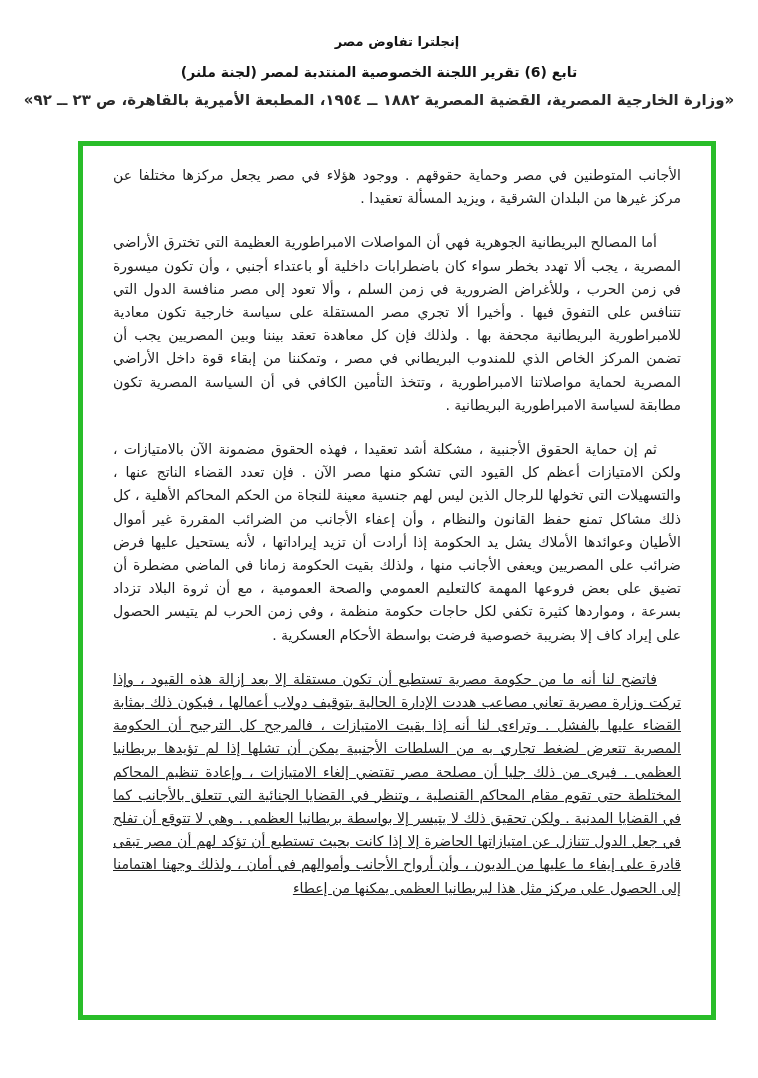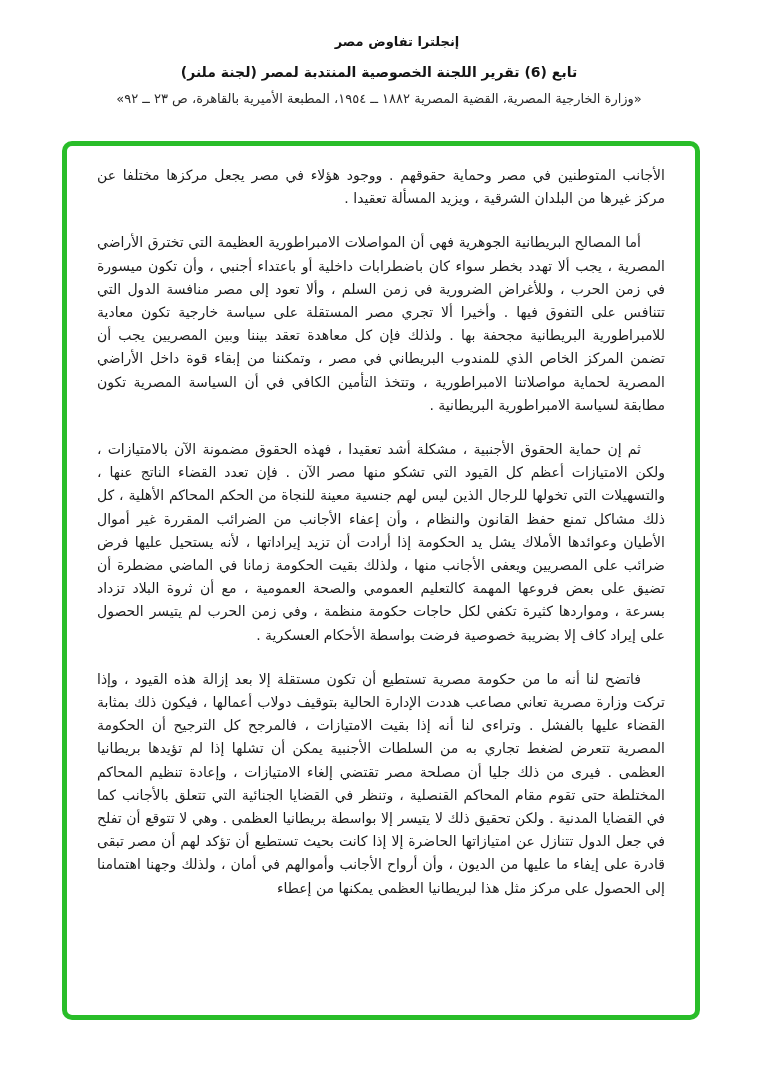--- a/index.html
+++ b/index.html
@@ -31,53 +31,54 @@
     color: #141414;
     padding-left: 36px;
   }
   .header-subtitle {
     font-size: 14px;
     font-weight: bold;
     margin: 0 0 11px 0;
     color: #141414;
   }
   .header-source {
-    font-size: 13px;
-    font-weight: normal;
+    font-size: 15px;
+    font-weight: bold;
     color: #2a2a2a;
     margin: 6px;
   }
   .text-frame {
     position: absolute;
     top: 141px;
-    left: 62px;
+    left: 78px;
     width: 638px;
     height: 879px;
     border: 5px solid var(--accent);
-    border-radius: 10px;
+    border-radius: 0;
     background: #ffffff;
     padding: 18px 30px 14px 30px;
     overflow: hidden;
   }
   .body-text {
     font-size: 14px;
     line-height: 23.2px;
     color: var(--ink);
     text-align: justify;
     text-justify: inter-word;
   }
   .body-text p {
     margin: 0 0 21px 0;
     text-indent: 24px;
   }
   .body-text p.continuation {
     text-indent: 0;
   }
   .body-text p:last-child {
     margin-bottom: 0;
+    text-decoration: underline;
   }
 </style>
 </head>
 <body>
 
 <div class="page">
 
   <div class="page-header">
     <h1 class="header-title">إنجلترا تفاوض مصر</h1>
     <h2 class="header-subtitle">تابع (6) تقرير اللجنة الخصوصية المنتدبة لمصر (لجنة ملنر)</h2>

